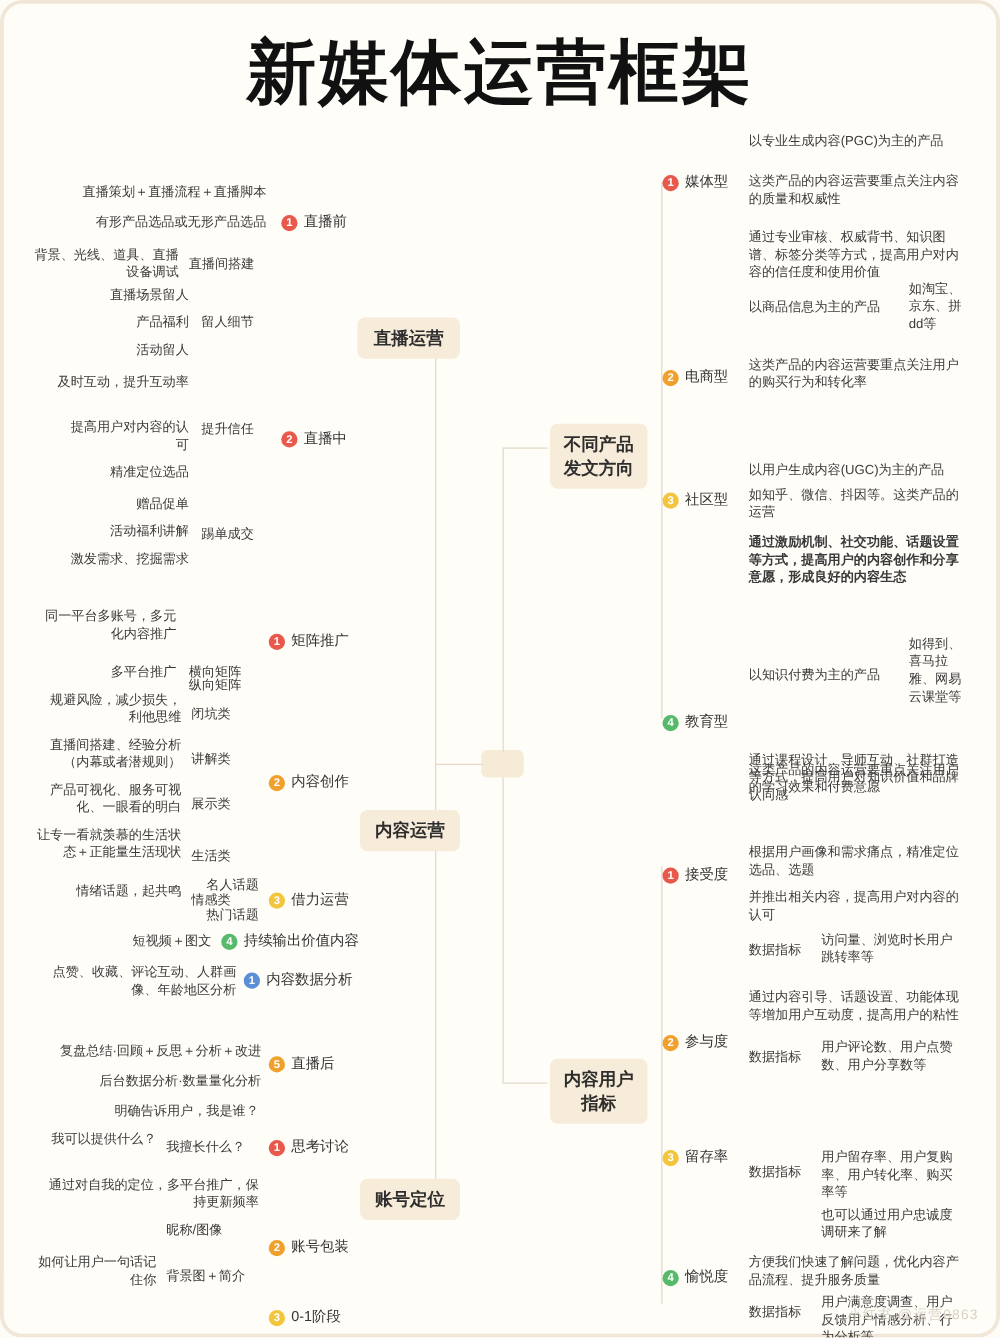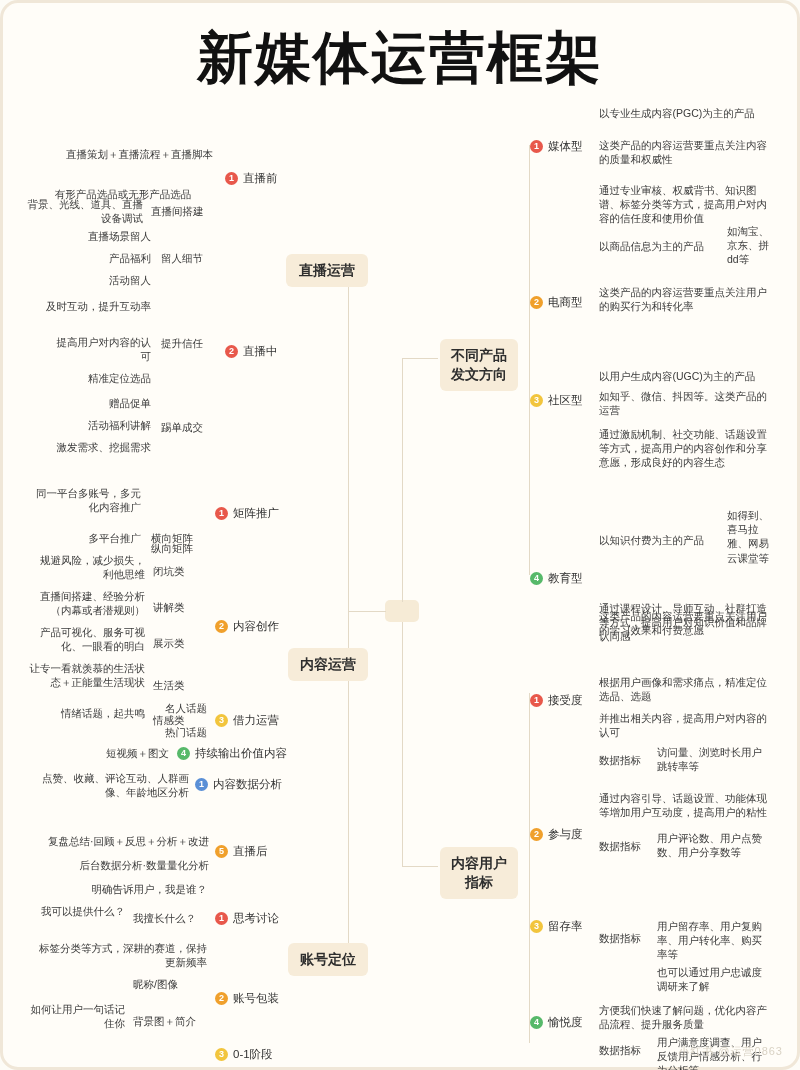--- a/index.html
+++ b/index.html
@@ -100,21 +100,21 @@
   <div class="hline" style="left:345px;top:955px;width:20px;"></div>
   <div class="vline" style="left:345px;top:608px;height:347px;"></div>
 
   <div class="lvl1" style="left:283px;top:251px;width:82px;">直播运营</div>
 
   <div class="lvl2" style="left:222px;top:168px;">
     <span class="num c-red">1</span>
     <span>直播前</span>
   </div>
   <div class="leaf r" style="left:40px;top:144px;width:170px;">直播策划＋直播流程＋直播脚本</div>
-  <div class="leaf r" style="left:30px;top:184px;width:180px;text-align:center;">有形产品选品或无形产品选品</div>
+  <div class="leaf r" style="left:30px;top:168px;width:180px;">有形产品选品或无形产品选品</div>
   <div class="leaf" style="left:148px;top:201px;width:72px;">直播间搭建</div>
   <div class="leaf r" style="left:22px;top:194px;width:118px;">背景、光线、道具、直播设备调试</div>
 
   <div class="lvl2" style="left:222px;top:341px;">
     <span class="num c-red">2</span>
     <span>直播中</span>
   </div>
   <div class="leaf" style="left:158px;top:248px;width:60px;">留人细节</div>
   <div class="leaf r" style="left:52px;top:226px;width:96px;">直播场景留人</div>
   <div class="leaf r" style="left:60px;top:248px;width:88px;">产品福利</div>
@@ -184,29 +184,29 @@
 
   <div class="lvl1" style="left:285px;top:940px;width:80px;">账号定位</div>
 
   <div class="lvl2" style="left:212px;top:908px;">
     <span class="num c-red">1</span>
     <span>思考讨论</span>
   </div>
   <div class="leaf r" style="left:68px;top:879px;width:136px;">明确告诉用户，我是谁？</div>
   <div class="leaf" style="left:130px;top:908px;width:74px;">我擅长什么？</div>
   <div class="leaf r" style="left:26px;top:901px;width:96px;">我可以提供什么？</div>
-  <div class="leaf r" style="left:26px;top:938px;width:178px;">标签分类等方式，深耕的赛道，保持更新频率</div>
+  <div class="leaf r" style="left:26px;top:938px;width:178px;">通过对自我的定位，多平台推广，保持更新频率</div>
 
   <div class="lvl2" style="left:212px;top:988px;">
     <span class="num c-orange">2</span>
     <span>账号包装</span>
   </div>
   <div class="leaf" style="left:130px;top:974px;width:74px;">昵称/图像</div>
   <div class="leaf" style="left:130px;top:1011px;width:74px;">背景图＋简介</div>
-  <div class="leaf r" style="left:26px;top:1000px;width:96px;font-family:Liberation Mono, monospace;">如何让用户一句话记住你</div>
+  <div class="leaf r" style="left:26px;top:1000px;width:96px;">如何让用户一句话记住你</div>
 
   <div class="lvl2" style="left:212px;top:1044px;">
     <span class="num c-yellow">3</span>
     <span>0-1阶段</span>
   </div>
 
   <div class="lvl1" style="left:437px;top:336px;width:78px;white-space:pre-line;">不同产品
 发文方向</div>
   <div class="vline" style="left:526px;top:142px;height:430px;"></div>
 
@@ -225,21 +225,21 @@
   <div class="leaf" style="left:596px;top:236px;width:122px;">以商品信息为主的产品</div>
   <div class="leaf" style="left:724px;top:221px;width:44px;">如淘宝、京东、拼dd等</div>
   <div class="leaf" style="left:596px;top:282px;width:170px;">这类产品的内容运营要重点关注用户的购买行为和转化率</div>
 
   <div class="lvl2" style="left:527px;top:390px;">
     <span class="num c-yellow">3</span>
     <span>社区型</span>
   </div>
   <div class="leaf" style="left:596px;top:366px;width:170px;">以用户生成内容(UGC)为主的产品</div>
   <div class="leaf" style="left:596px;top:386px;width:170px;">如知乎、微信、抖因等。这类产品的运营</div>
-  <div class="leaf" style="left:596px;top:424px;width:170px;">通过激励机制、社交功能、话题设置等方式，提高用户的内容创作和分享意愿，形成良好的内容生态</div>
+  <div class="leaf" style="left:596px;top:424px;width:170px;font-weight:bold;">通过激励机制、社交功能、话题设置等方式，提高用户的内容创作和分享意愿，形成良好的内容生态</div>
 
   <div class="lvl2" style="left:527px;top:568px;">
     <span class="num c-green">4</span>
     <span>教育型</span>
   </div>
   <div class="leaf" style="left:596px;top:530px;width:120px;">以知识付费为主的产品</div>
   <div class="leaf" style="left:724px;top:505px;width:44px;">如得到、喜马拉雅、网易云课堂等</div>
   <div class="leaf" style="left:596px;top:562px;width:170px;margin-top:44px;">这类产品的内容运营要重点关注用户的学习效果和付费意愿</div>
   <div class="leaf" style="left:596px;top:598px;width:170px;">通过课程设计、导师互动、社群打造等方式，提高用户对知识价值和品牌认同感</div>
 

